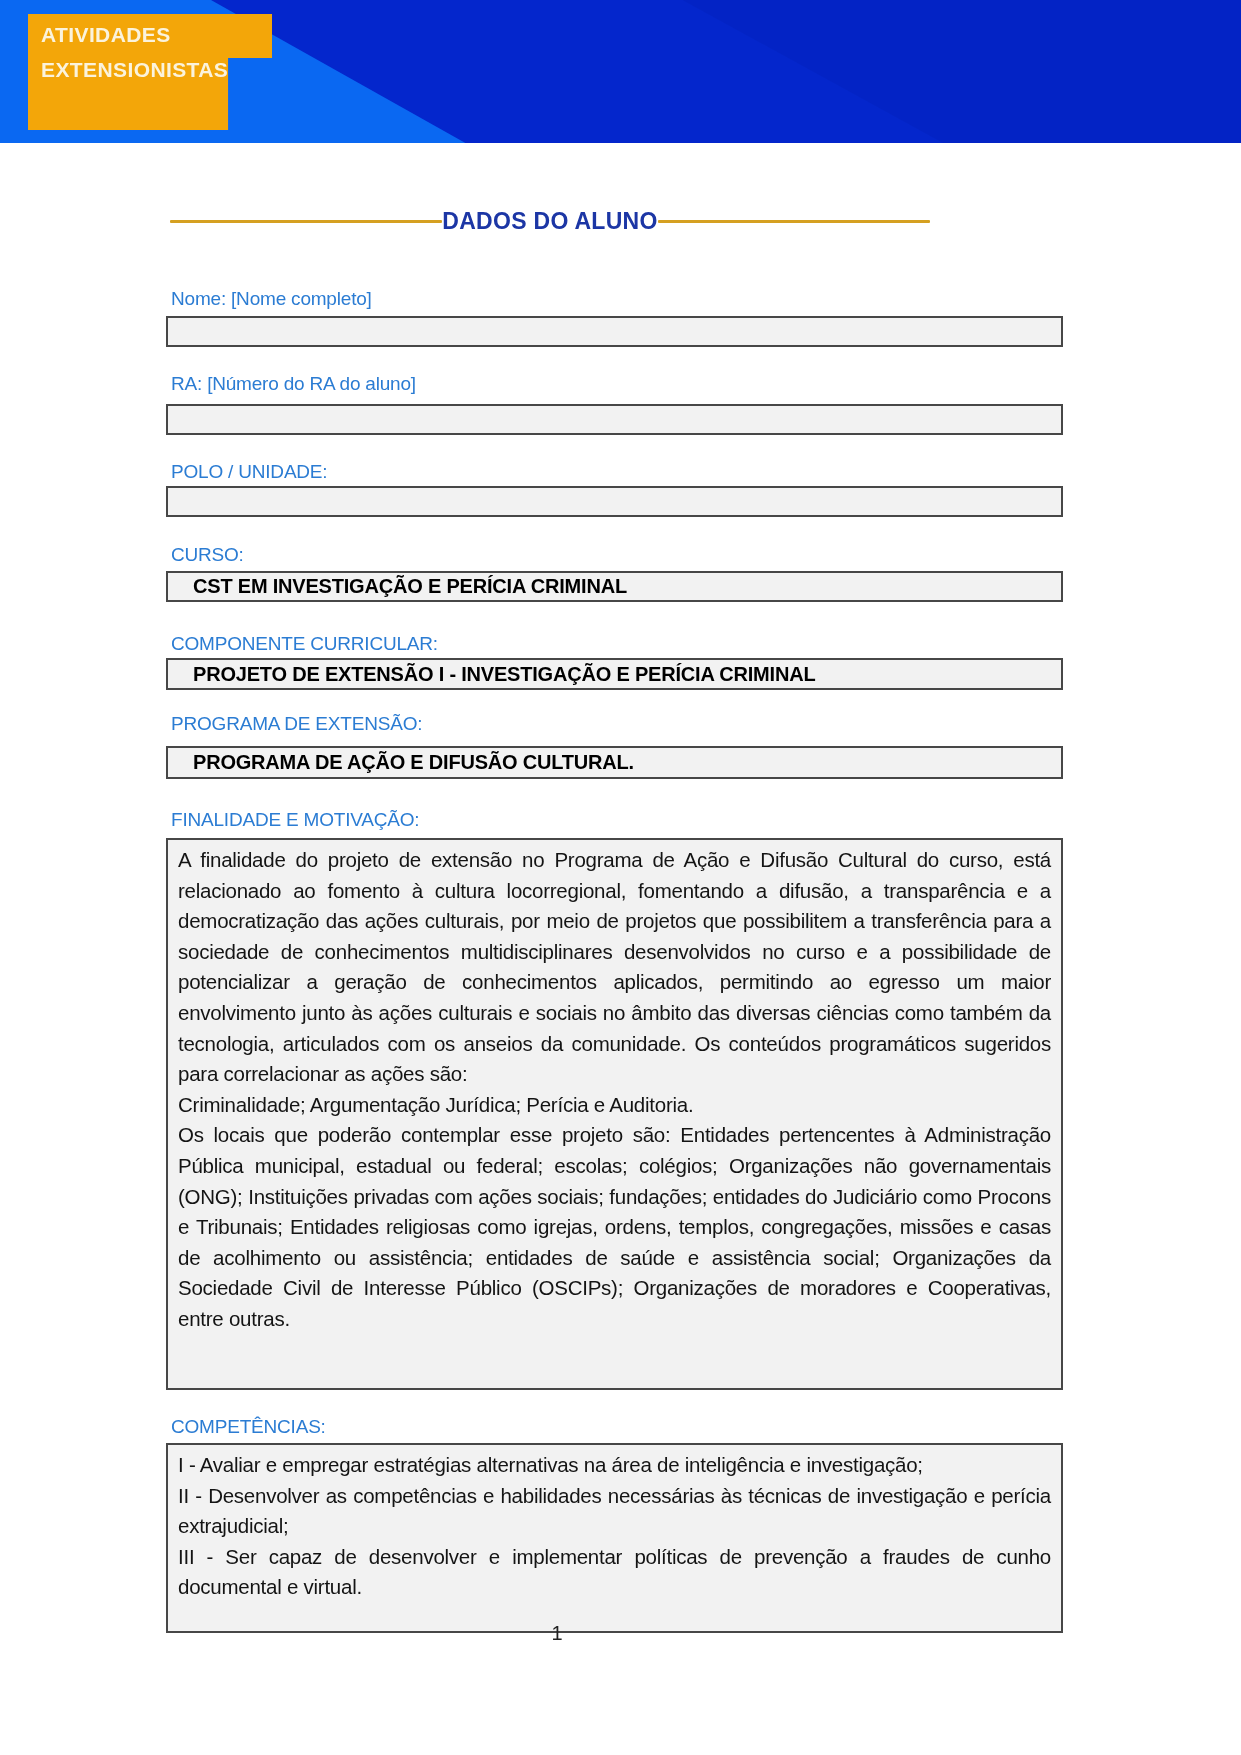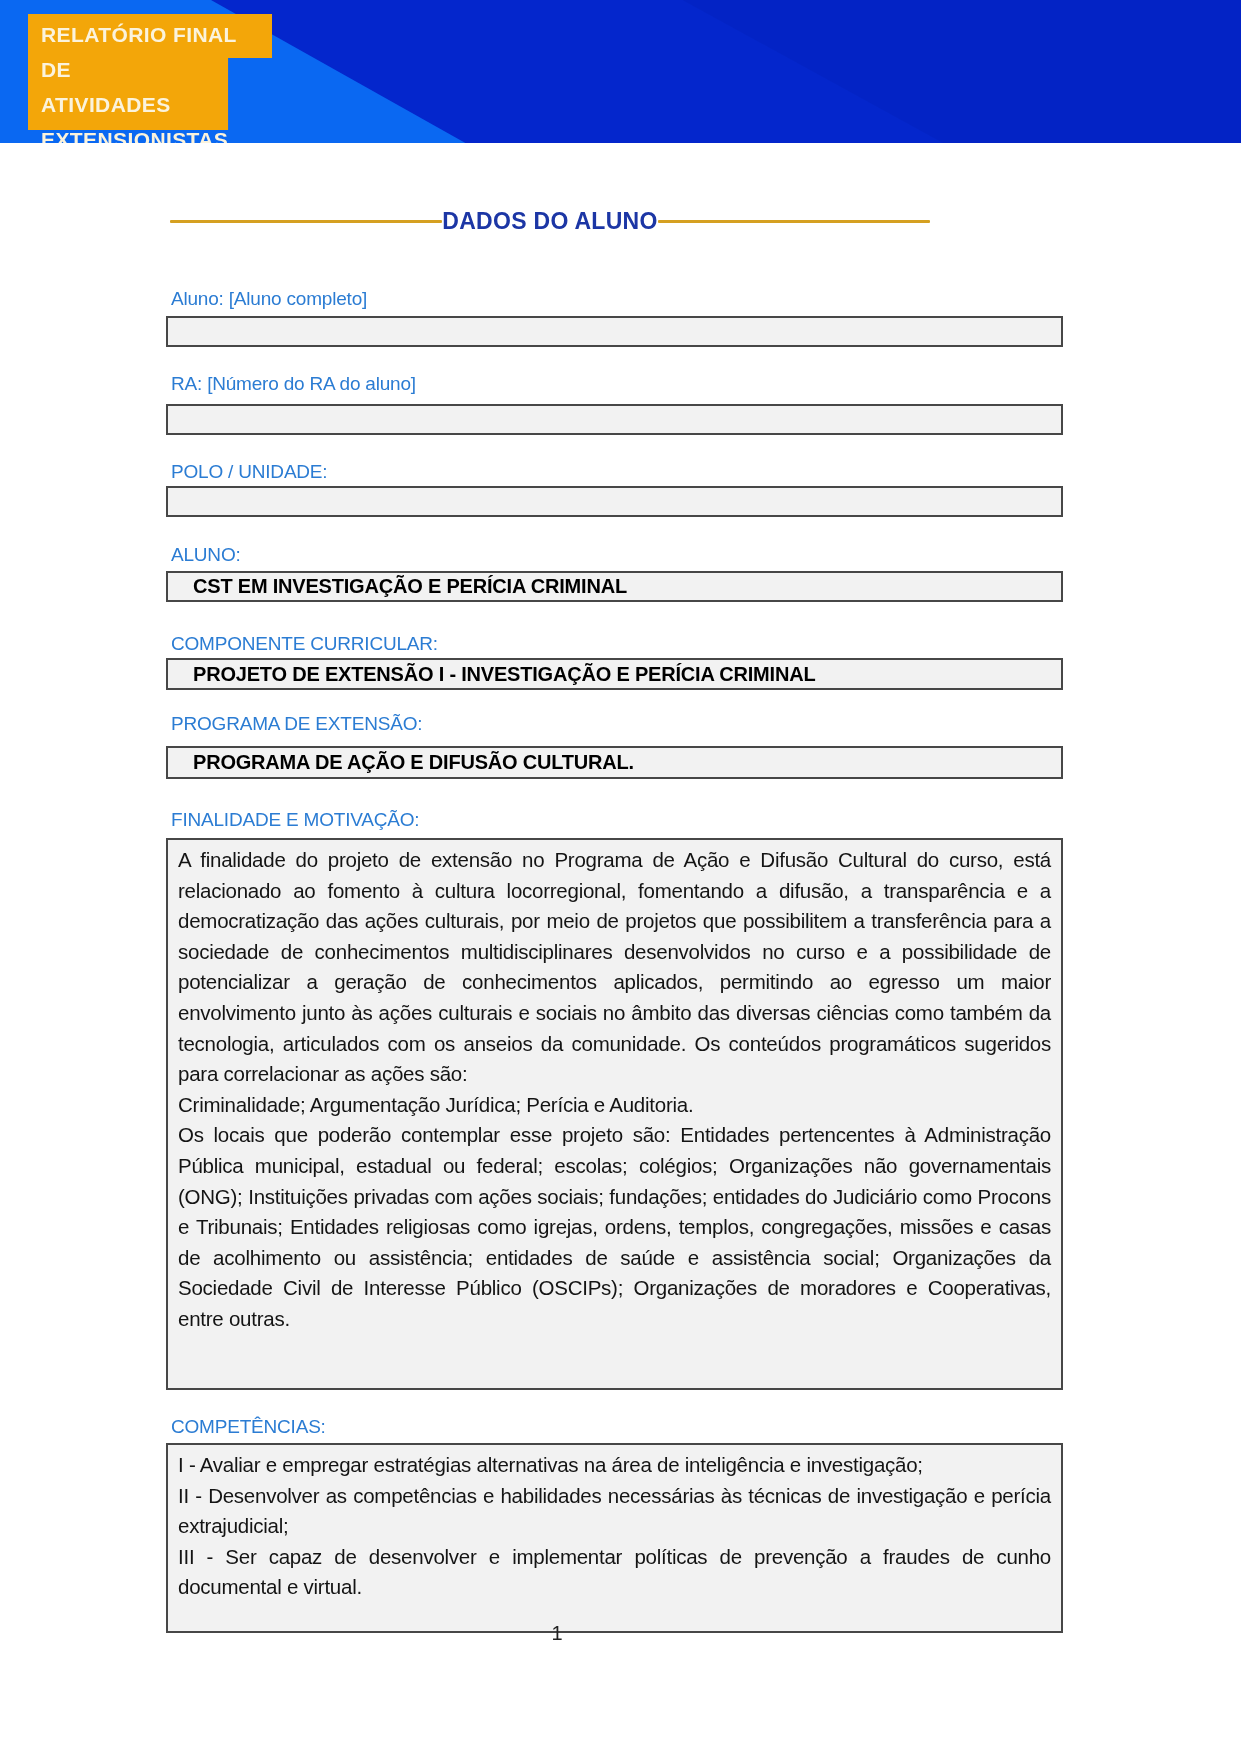--- a/index.html
+++ b/index.html
@@ -58,42 +58,41 @@
     text-align:center;font-size:20px;color:#222;}
 </style>
 </head>
 <body>
 
 <header class="banner">
   <div class="banner-dark"></div>
   <div class="banner-dark2"></div>
   <div class="orange-badge"></div>
   <div class="banner-title">
-    <div>RELATÓRIO FINAL DE</div>
     <div>ATIVIDADES</div>
     <div>EXTENSIONISTAS</div>
   </div>
 </header>
 
 <div class="heading-row">
   <span class="gold-line"></span>
   <span class="section-title">DADOS DO ALUNO</span>
   <span class="gold-line"></span>
 </div>
 
-<div class="field-label" style="top:288px">Aluno: [Aluno completo]</div>
+<div class="field-label" style="top:288px">Nome: [Nome completo]</div>
 <div class="field-box" style="top:316px"></div>
 
 <div class="field-label" style="top:373px">RA: [Número do RA do aluno]</div>
 <div class="field-box" style="top:404px"></div>
 
 <div class="field-label" style="top:461px">POLO / UNIDADE:</div>
 <div class="field-box" style="top:486px"></div>
 
-<div class="field-label" style="top:544px">ALUNO:</div>
+<div class="field-label" style="top:544px">CURSO:</div>
 <div class="field-box value" style="top:571px">
   <span>CST EM INVESTIGAÇÃO E PERÍCIA CRIMINAL</span>
 </div>
 
 <div class="field-label" style="top:633px">COMPONENTE CURRICULAR:</div>
 <div class="field-box value" style="top:658px;height:32px">
   <span>PROJETO DE EXTENSÃO I - INVESTIGAÇÃO E PERÍCIA CRIMINAL</span>
 </div>
 
 <div class="field-label" style="top:713px">PROGRAMA DE EXTENSÃO:</div>

